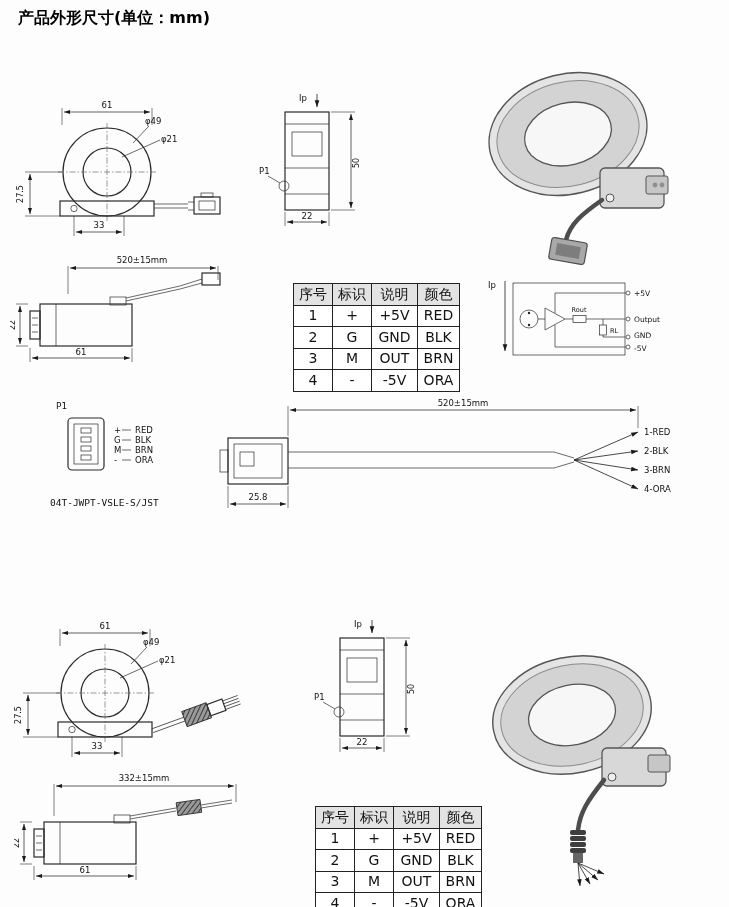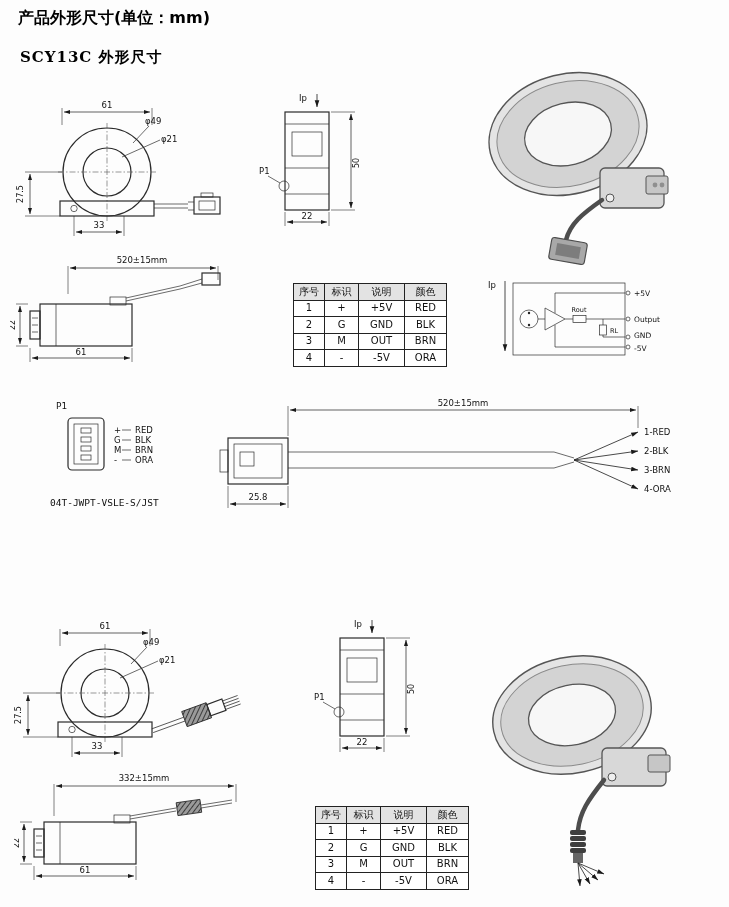--- a/index.html
+++ b/index.html
@@ -2,21 +2,21 @@
 <html><head>
 <meta charset="utf-8">
 <style>
   *{margin:0;padding:0;box-sizing:border-box}
   html,body{background:#ffffff}
   body{font-family:"DejaVu Sans",sans-serif;color:#111}
   .page{position:relative;width:729px;height:907px;background:#fdfdfd;overflow:hidden}
   .abs{position:absolute}
   .title{font-family:"DejaVu Sans",sans-serif;font-weight:bold;font-size:16px;color:#000}
   .sec{font-family:"DejaVu Serif",serif;font-weight:bold;font-size:15px;color:#000;letter-spacing:1px}
-  table.pin{border-collapse:collapse;font-size:10px;background:#fff}
+  table.pin{border-collapse:collapse;font-size:14px;background:#fff}
   table.pin th,table.pin td{border:1px solid #222;padding:1.5px 5px;text-align:center;font-weight:normal;line-height:1.25}
   table.pin th{background:#e3e3e3}
   table.pin th:nth-child(1),table.pin td:nth-child(1){min-width:28px}
   table.pin th:nth-child(2),table.pin td:nth-child(2){min-width:34px}
   table.pin th:nth-child(3),table.pin td:nth-child(3){min-width:46px}
   table.pin th:nth-child(4),table.pin td:nth-child(4){min-width:42px}
   svg text{font-family:"DejaVu Sans",sans-serif;font-size:8.5px;fill:#111}
   .ol{fill:none;stroke:#2b2b2b;stroke-width:1.2}
   .tl{fill:none;stroke:#2b2b2b;stroke-width:.7}
   .cl{fill:none;stroke:#555;stroke-width:.6;stroke-dasharray:6 2 1.5 2}
@@ -36,21 +36,20 @@
         <path d="M0,1.8 L9.8,5 L0,8.2 Z" fill="#1a1a1a"></path>
       </marker>
       <pattern id="hatch" width="4" height="4" patternUnits="userSpaceOnUse" patternTransform="rotate(45)">
         <rect width="4" height="4" fill="#9a9a9a"></rect>
         <line x1="0" y1="0" x2="0" y2="4" stroke="#222" stroke-width="1.6"></line>
       </pattern>
     </defs>
   </svg>
 
   <div class="abs title" style="left:18px;top:8px">产品外形尺寸(单位：mm)</div>
-  <div class="abs sec" style="left:20px;top:48px">SCY13C 外形尺寸</div>
 
   <svg class="abs" style="left:12px;top:95px" width="252" height="152">
     <g>
       <line class="ext" x1="50" y1="30" x2="50" y2="13"></line>
       <line class="ext" x1="140" y1="30" x2="140" y2="13"></line>
       <line class="dim" x1="52" y1="17" x2="138" y2="17" marker-start="url(#ah)" marker-end="url(#ah)"></line>
       <text x="95" y="13" text-anchor="middle">61</text>
     </g>
     <g>
       <circle class="ol" cx="95" cy="77" r="44"></circle>

